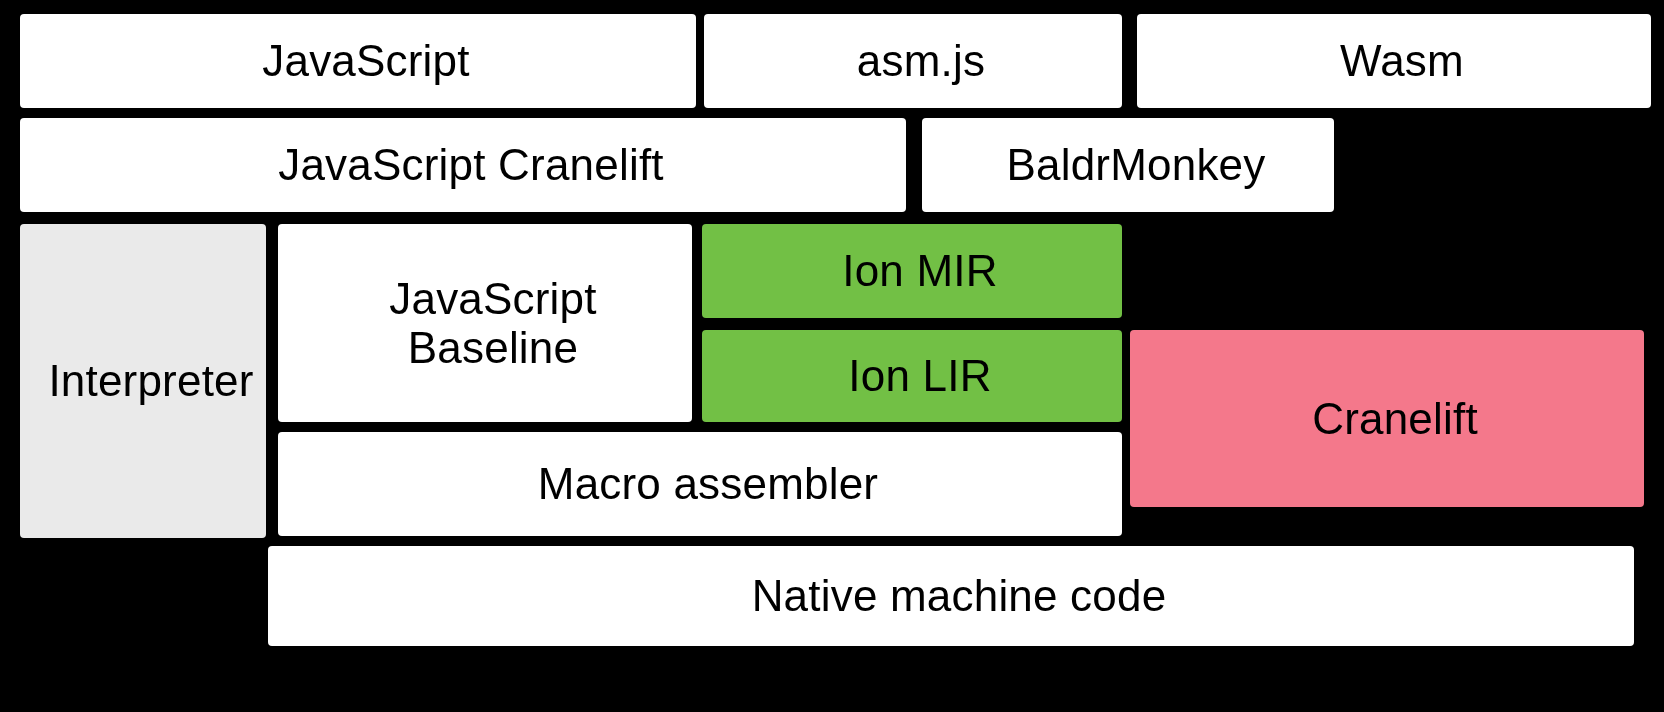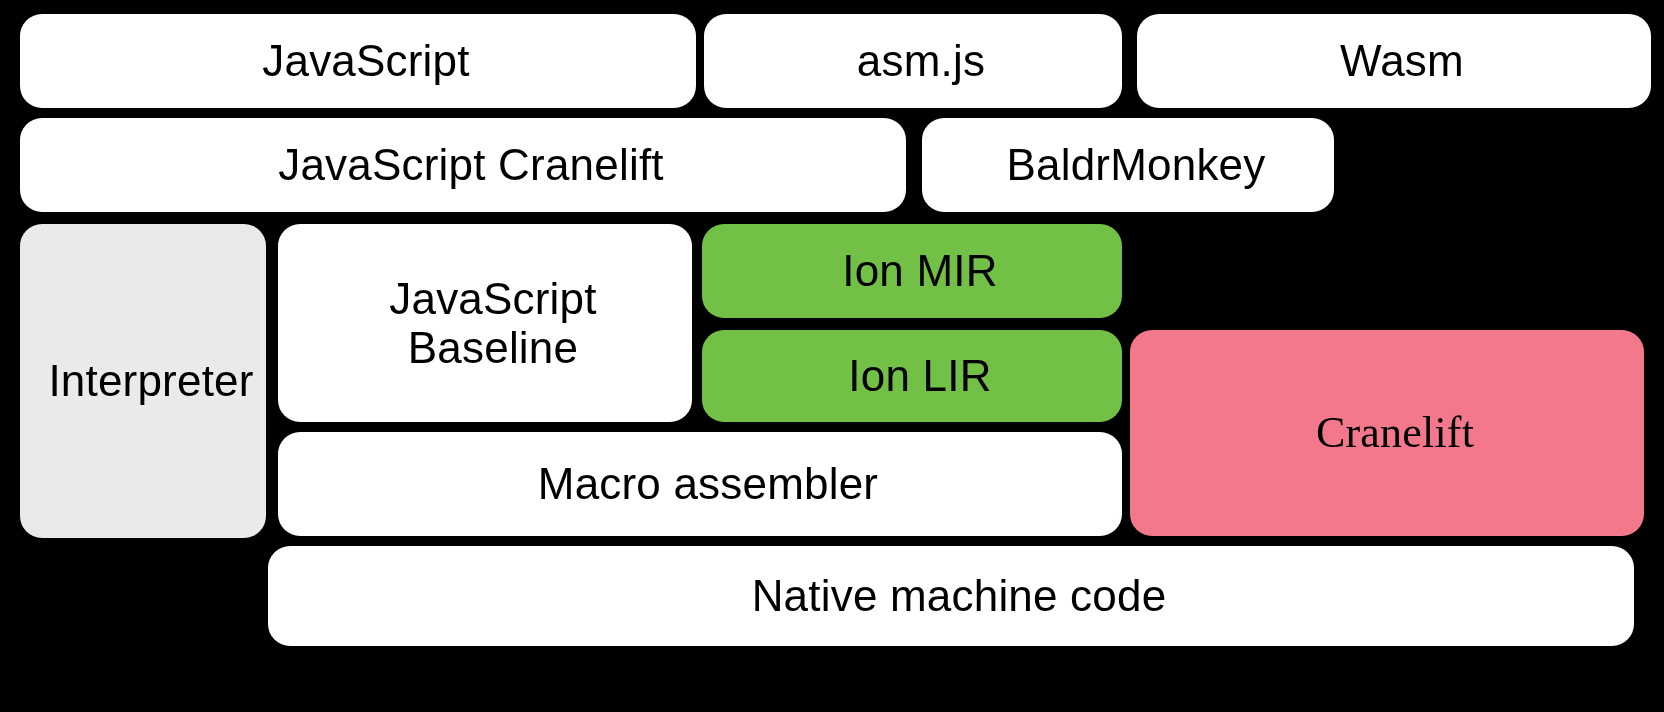--- a/index.html
+++ b/index.html
@@ -19,21 +19,21 @@
     height: 712px;
     background: #000000;
   }
   .node {
     position: absolute;
     box-sizing: border-box;
     display: flex;
     align-items: center;
     justify-content: center;
     text-align: center;
-    border-radius: 22px;
+    border-radius: 4px;
     color: #000000;
     font-size: 44px;
     font-weight: 400;
     line-height: 1.12;
     letter-spacing: 0.2px;
     white-space: pre-line;
     user-select: none;
     padding-left: 16px;
   }
   .fill-white { background: #FFFFFF; }
@@ -49,21 +49,21 @@
   
   #n-js-bytecode     { left: 20px;   top: 118px; width: 886px; height: 94px;  }
   #n-baldrmonkey     { left: 922px;  top: 118px; width: 412px; height: 94px;  }
 
   
   #n-interpreter     { left: 20px;   top: 224px; width: 246px; height: 314px; }
   #n-js-baseline     { left: 278px;  top: 224px; width: 414px; height: 198px; }
   #n-ion-mir         { left: 702px;  top: 224px; width: 420px; height: 94px;  }
   #n-ion-lir         { left: 702px;  top: 330px; width: 420px; height: 92px;  }
   #n-macro-assembler { left: 278px;  top: 432px; width: 844px; height: 104px; }
-  #n-cranelift       { left: 1130px; top: 330px; width: 514px; height: 206px; font-family: Liberation Serif, serif; }
+  #n-cranelift       { left: 1130px; top: 330px; width: 514px; height: 177px; }
 
   
   #n-native-code     { left: 268px;  top: 546px; width: 1366px; height: 100px; }
 </style>
 </head>
 <body>
 
 <div id="diagram">
 
   <div class="node fill-white" id="n-javascript">JavaScript</div>

